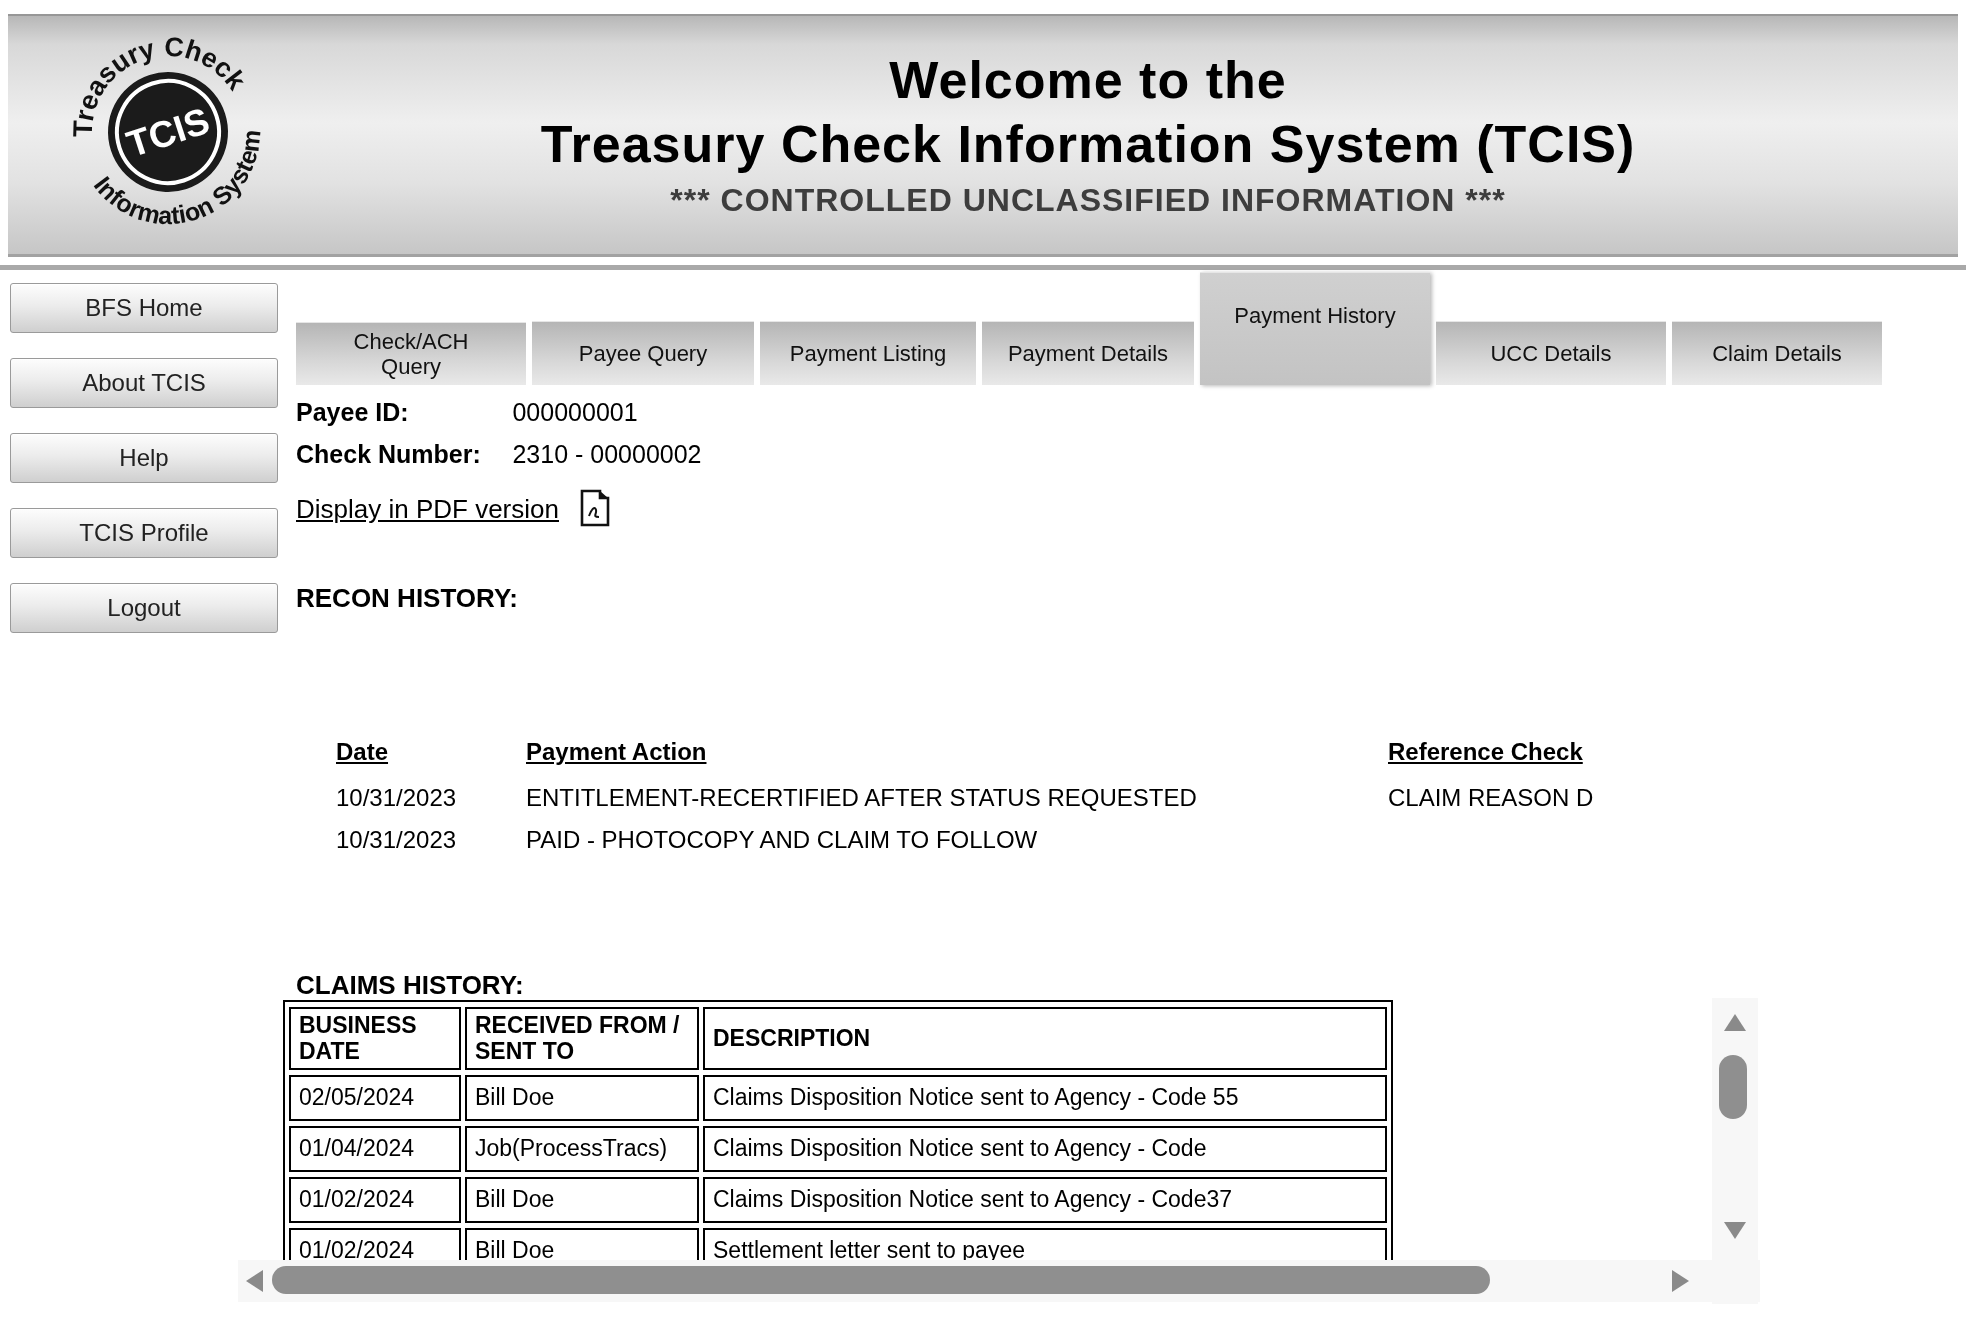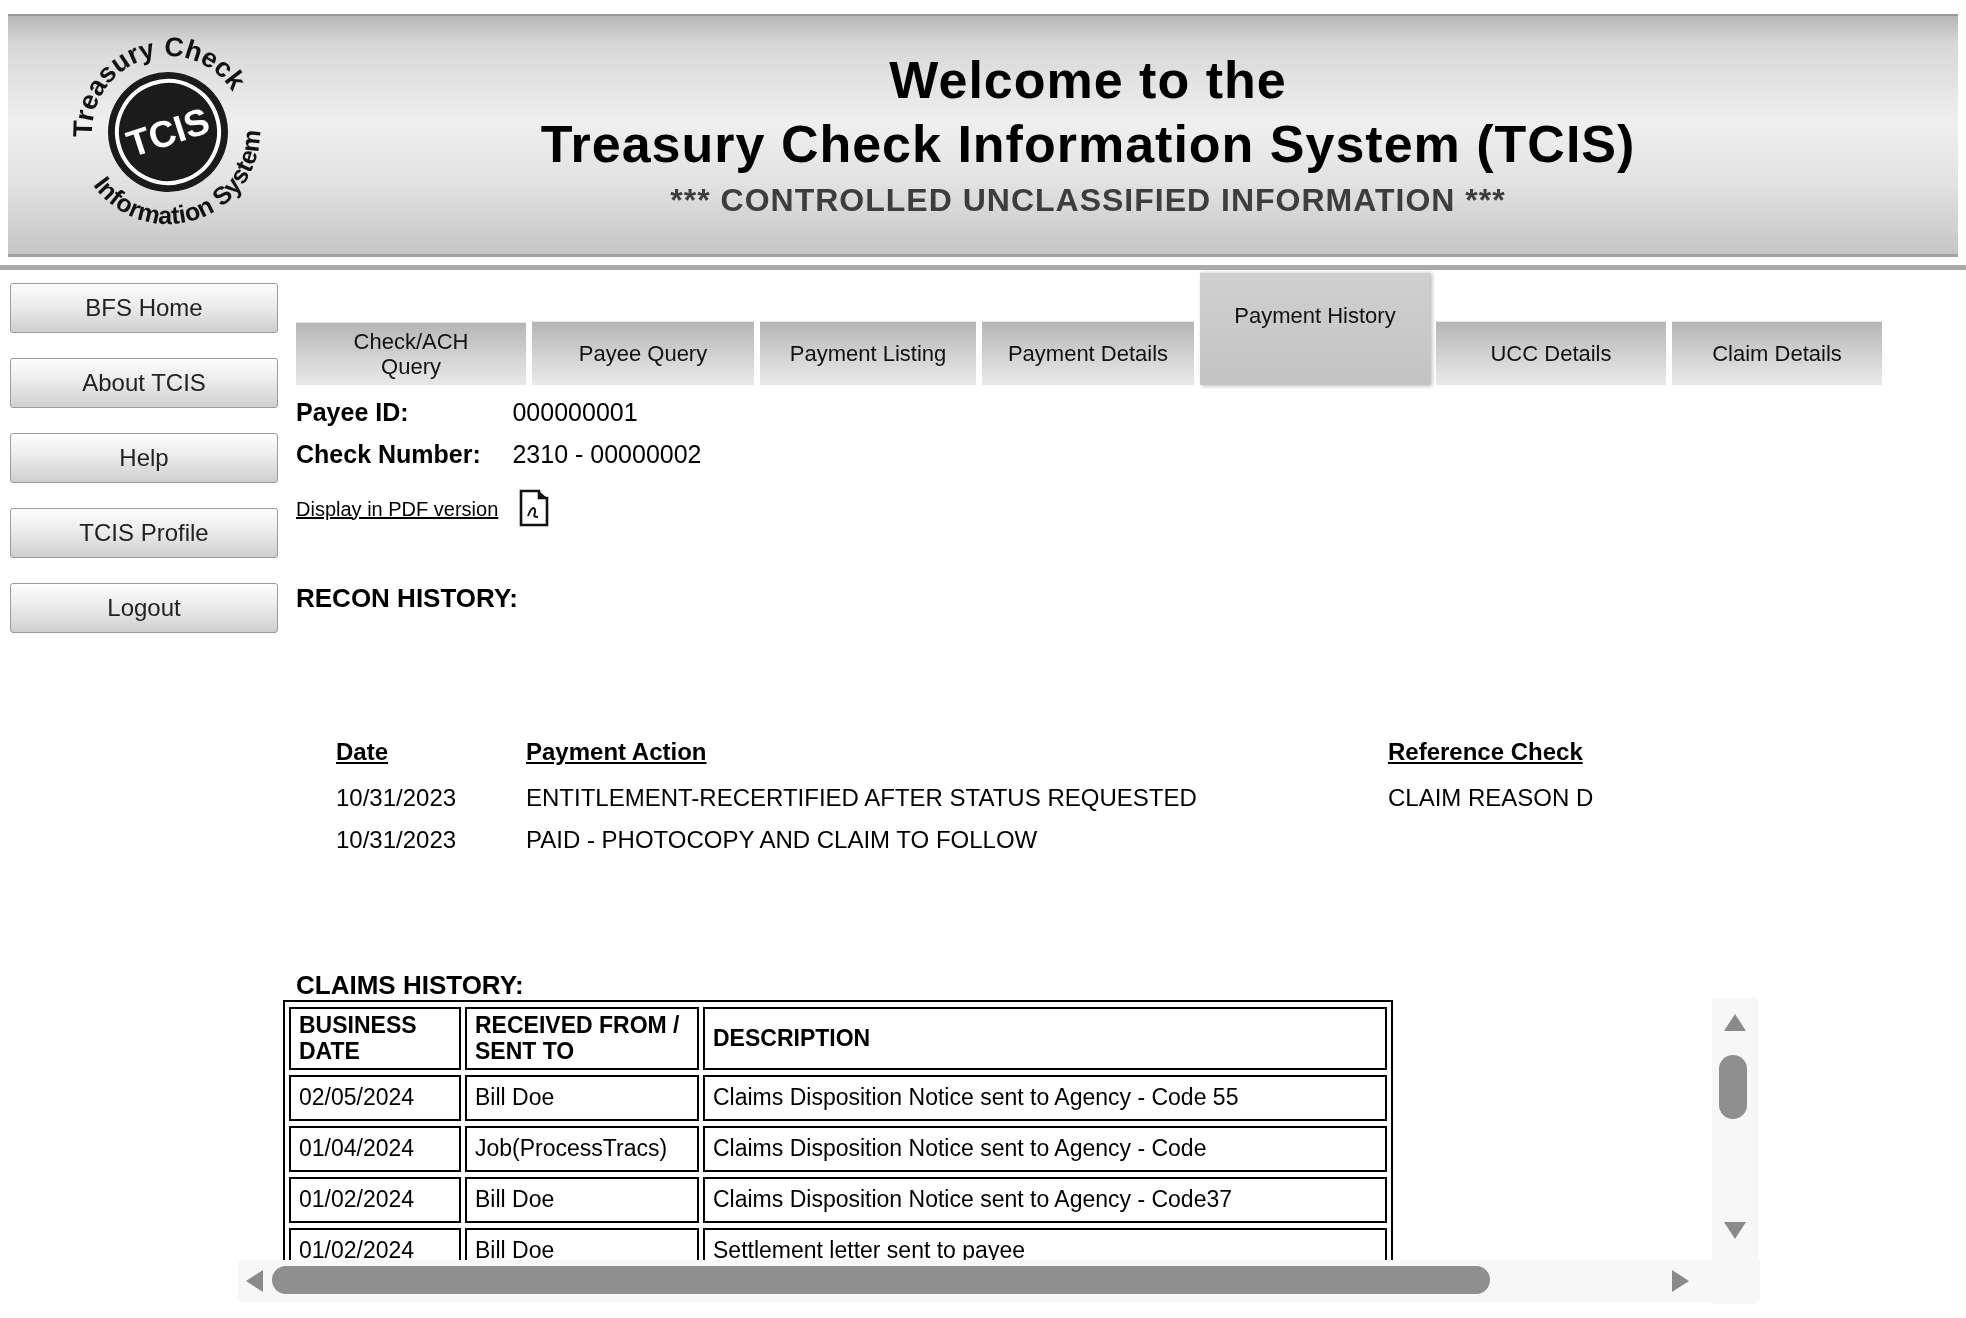--- a/index.html
+++ b/index.html
@@ -31,21 +31,21 @@
     border-top:1px solid #e6e6e6;font-size:22px;color:#111;cursor:pointer;line-height:1.15;}
   .tab.wrap2{padding:0 61px;box-sizing:border-box;}
   .tab.active{height:113px;align-items:flex-start;padding-top:30px;box-sizing:border-box;
     background:linear-gradient(180deg,#d0d0d0 0%,#c3c3c3 100%);
     box-shadow:2px 1px 4px rgba(0,0,0,0.28);}
   .payee-row{position:absolute;left:296px;top:398px;}
   .check-row{position:absolute;left:296px;top:440px;}
   .field-label{display:inline-block;width:212px;font-weight:bold;font-size:25px;}
   .field-value{font-size:25px;}
   .pdf-row{position:absolute;left:296px;top:486px;display:flex;align-items:center;gap:18px;}
-  .pdf-link{font-size:20px;text-decoration:underline;color:#000;cursor:pointer;}
+  .pdf-link{font-size:26px;text-decoration:underline;color:#000;cursor:pointer;}
 
   
   .recon-heading{position:absolute;left:296px;top:583px;font-size:26px;font-weight:bold;}
   .recon-table{position:absolute;left:336px;top:738px;display:grid;
     grid-template-columns:190px 862px auto;row-gap:10px;font-size:24px;}
   .recon-h{font-weight:bold;text-decoration:underline;padding-bottom:6px;}
   .recon-c{padding:2px 0;}
 
   
   .claims-heading{position:absolute;left:296px;top:970px;font-size:26px;font-weight:bold;}

